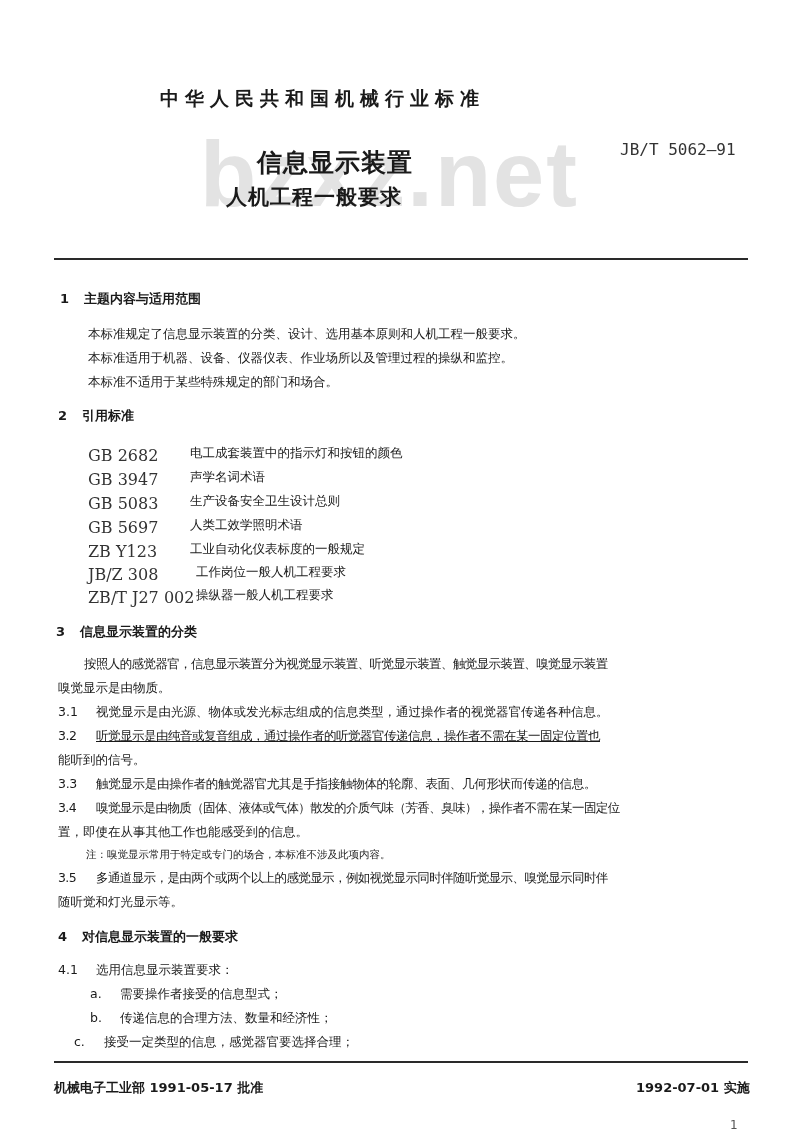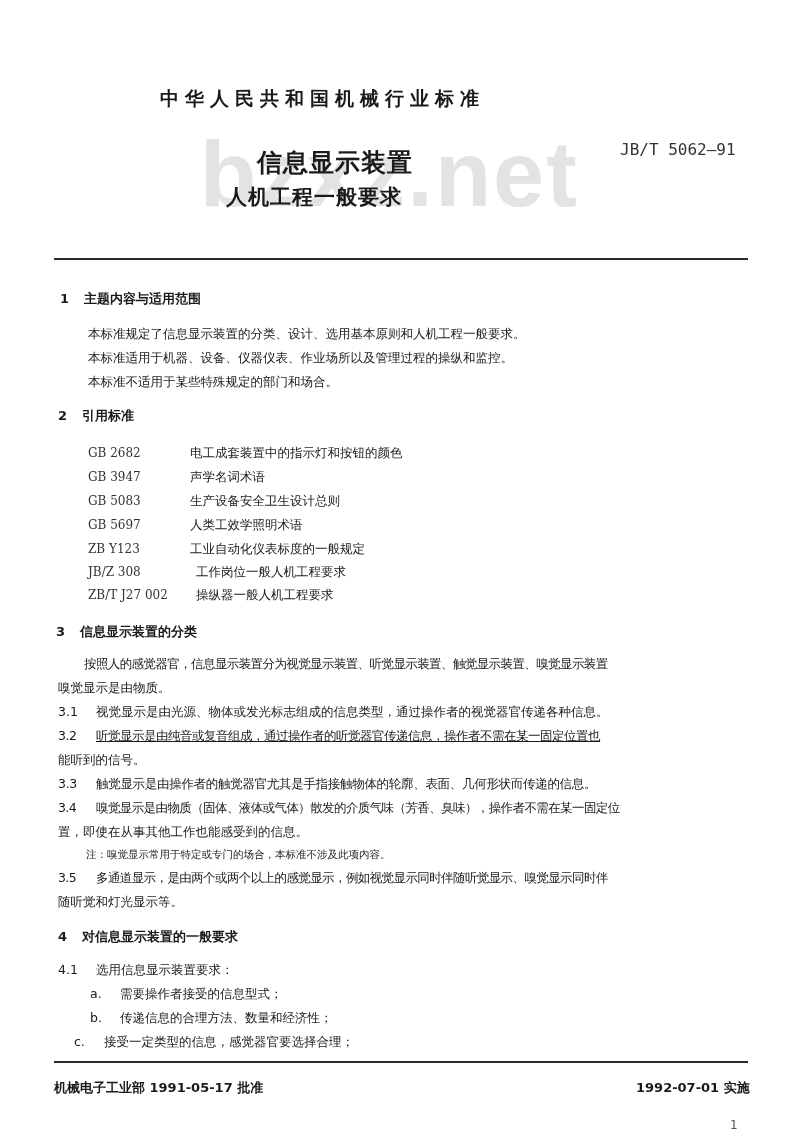--- a/index.html
+++ b/index.html
@@ -17,21 +17,21 @@
   .header-title { left: 160px; top: 86px; font-size: 19px; font-weight: bold; letter-spacing: 6px; }
   .std-no { left: 620px; top: 140px; font-size: 16px; font-family: "DejaVu Sans Mono", monospace; color: #333; }
   .title1 { left: 257px; top: 146px; font-size: 25px; font-weight: bold; letter-spacing: 1px; }
   .title2 { left: 226px; top: 183px; font-size: 21px; font-weight: bold; letter-spacing: 1px; }
   .rule { position: absolute; left: 54px; width: 694px; height: 2px; background: #2a2a2a; }
   .rule.top { top: 258px; }
   .rule.bottom { top: 1061px; }
   .h { font-size: 13px; font-weight: bold; }
   .h .num { display: inline-block; width: 24px; }
   .p { font-size: 12.5px; line-height: 16px; }
-  .ref-code { position: absolute; left: 88px; font-size: 12px; font-family: "DejaVu Serif", serif; color: #333; }
+  .ref-code { position: absolute; left: 88px; font-size: 16px; font-family: "DejaVu Serif", serif; color: #333; }
   .ref-title { position: absolute; left: 190px; font-size: 12.5px; }
   .sub-num { display: inline-block; width: 38px; }
   .note { font-size: 10.5px; }
   .footer-left { left: 54px; top: 1079px; font-size: 13px; font-weight: bold; }
   .footer-right { left: 636px; top: 1079px; font-size: 13px; font-weight: bold; }
   .page-mark { left: 730px; top: 1118px; font-size: 12px; color: #555; }
 </style>
 </head>
 <body>
 

